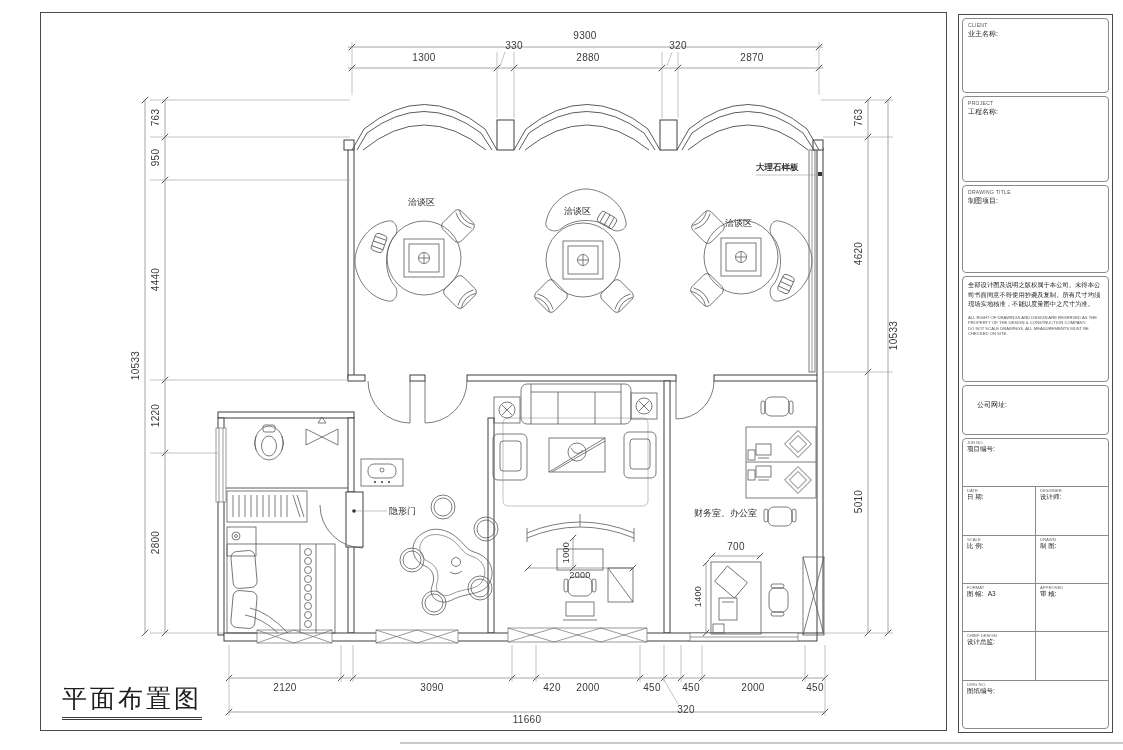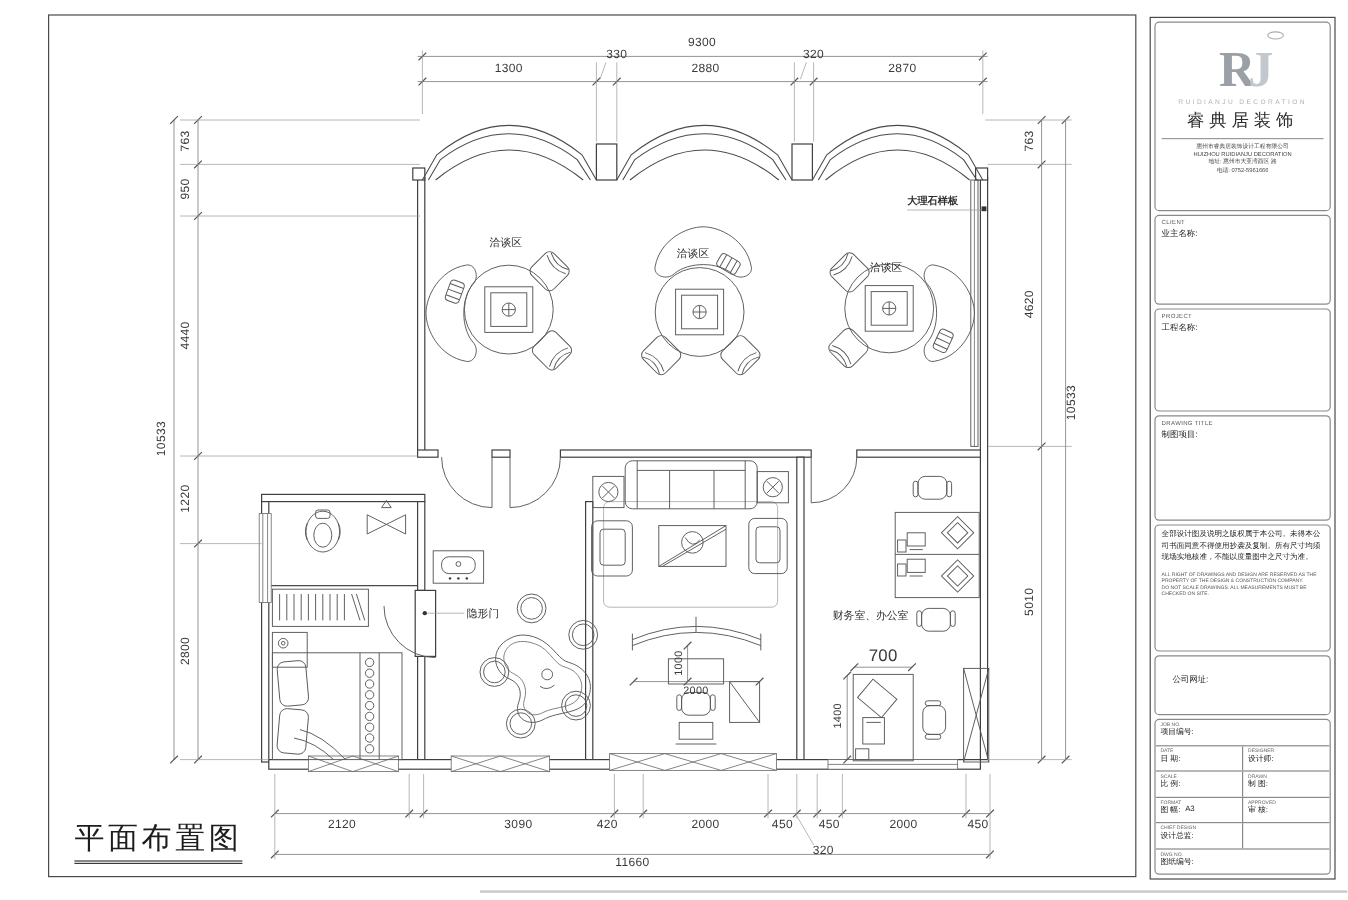--- a/index.html
+++ b/index.html
@@ -486,56 +486,44 @@
 <span class="d rot" style="left:133px;top:410px;">1220</span>
 <span class="d rot" style="left:133px;top:537px;">2800</span>
 
 <span class="d rot" style="left:836px;top:112px;">763</span>
 <span class="d rot" style="left:836px;top:248px;">4620</span>
 <span class="d rot" style="left:836px;top:496px;">5010</span>
 <span class="d rot" style="left:871px;top:330px;">10533</span>
 
 <span class="d" style="left:263px;top:682px;">2120</span>
 <span class="d" style="left:410px;top:682px;">3090</span>
-<span class="d" style="left:484px;top:682px;">420</span>
+<span class="d" style="left:530px;top:682px;">420</span>
 <span class="d" style="left:566px;top:682px;">2000</span>
 <span class="d" style="left:630px;top:682px;">450</span>
 <span class="d" style="left:669px;top:682px;">450</span>
 <span class="d" style="left:731px;top:682px;">2000</span>
 <span class="d" style="left:793px;top:682px;">450</span>
 <span class="d" style="left:664px;top:704px;">320</span>
 <span class="d" style="left:505px;top:714px;">11660</span>
 
 <span class="d rot" style="left:544px;top:547px;font-size:9px;">1000</span>
 <span class="d" style="left:558px;top:570px;font-size:9px;">2000</span>
-<span class="d" style="left:714px;top:541px;font-size:14px;">700</span>
+<span class="d" style="left:714px;top:541px;font-size:10px;">700</span>
 <span class="d rot" style="left:676px;top:591px;font-size:9px;">1400</span>
 
 <span class="lbl" style="left:408px;top:196px;">洽谈区</span>
 <span class="lbl" style="left:564px;top:205px;">洽谈区</span>
 <span class="lbl" style="left:725px;top:217px;">洽谈区</span>
 <span class="lbl" style="left:756px;top:162px;font-size:8.5px;font-weight:bold;">大理石样板</span>
 <span class="lbl" style="left:389px;top:505px;text-align:right;">隐形门</span>
 <span class="lbl" style="left:694px;top:507px;">财务室、办公室</span>
 
 <div class="plan-title">平面布置图</div>
 
 <div class="tb">
-  <div class="tb-box logo-wrap" style="height:158px;">
-    <div class="lamp"></div>
-    <div class="monogram"><span>R</span><span class="j">J</span></div>
-    <div class="logo-en">RUIDIANJU DECORATION</div>
-    <div class="logo-cn">睿典居装饰</div>
-    <div class="addr">
-      <div>惠州市睿典居装饰设计工程有限公司</div>
-      <div>HUIZHOU RUIDIANJU DECORATION</div>
-      <div>地址: 惠州市大亚湾西区 路</div>
-      <div>电话: 0752-5961666</div>
-    </div>
-  </div>
   <div class="tb-box" style="height:75px;">
     <div class="tb-en">CLIENT</div>
     <div class="tb-cn">业主名称:</div>
   </div>
   <div class="tb-box" style="height:86px;">
     <div class="tb-en">PROJECT</div>
     <div class="tb-cn">工程名称:</div>
   </div>
   <div class="tb-box" style="height:88px;">
     <div class="tb-en">DRAWING TITLE</div>

